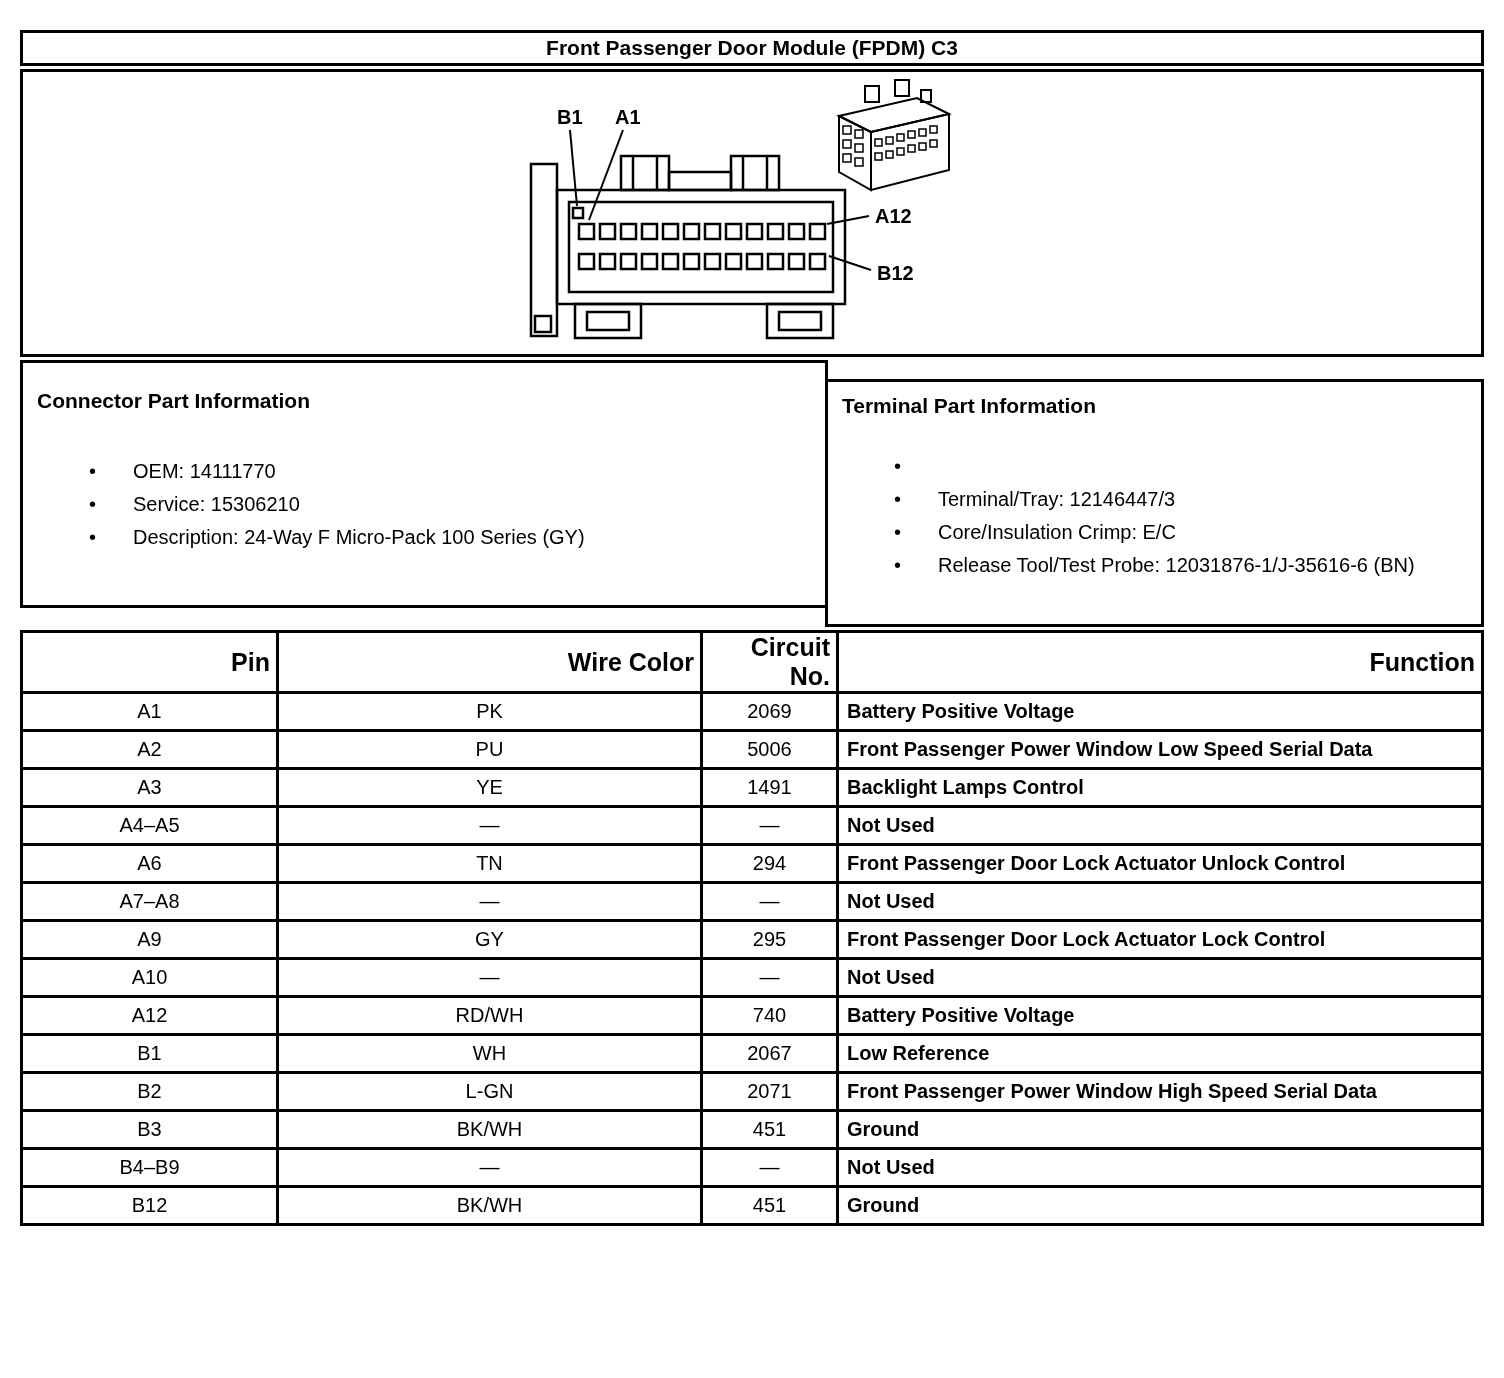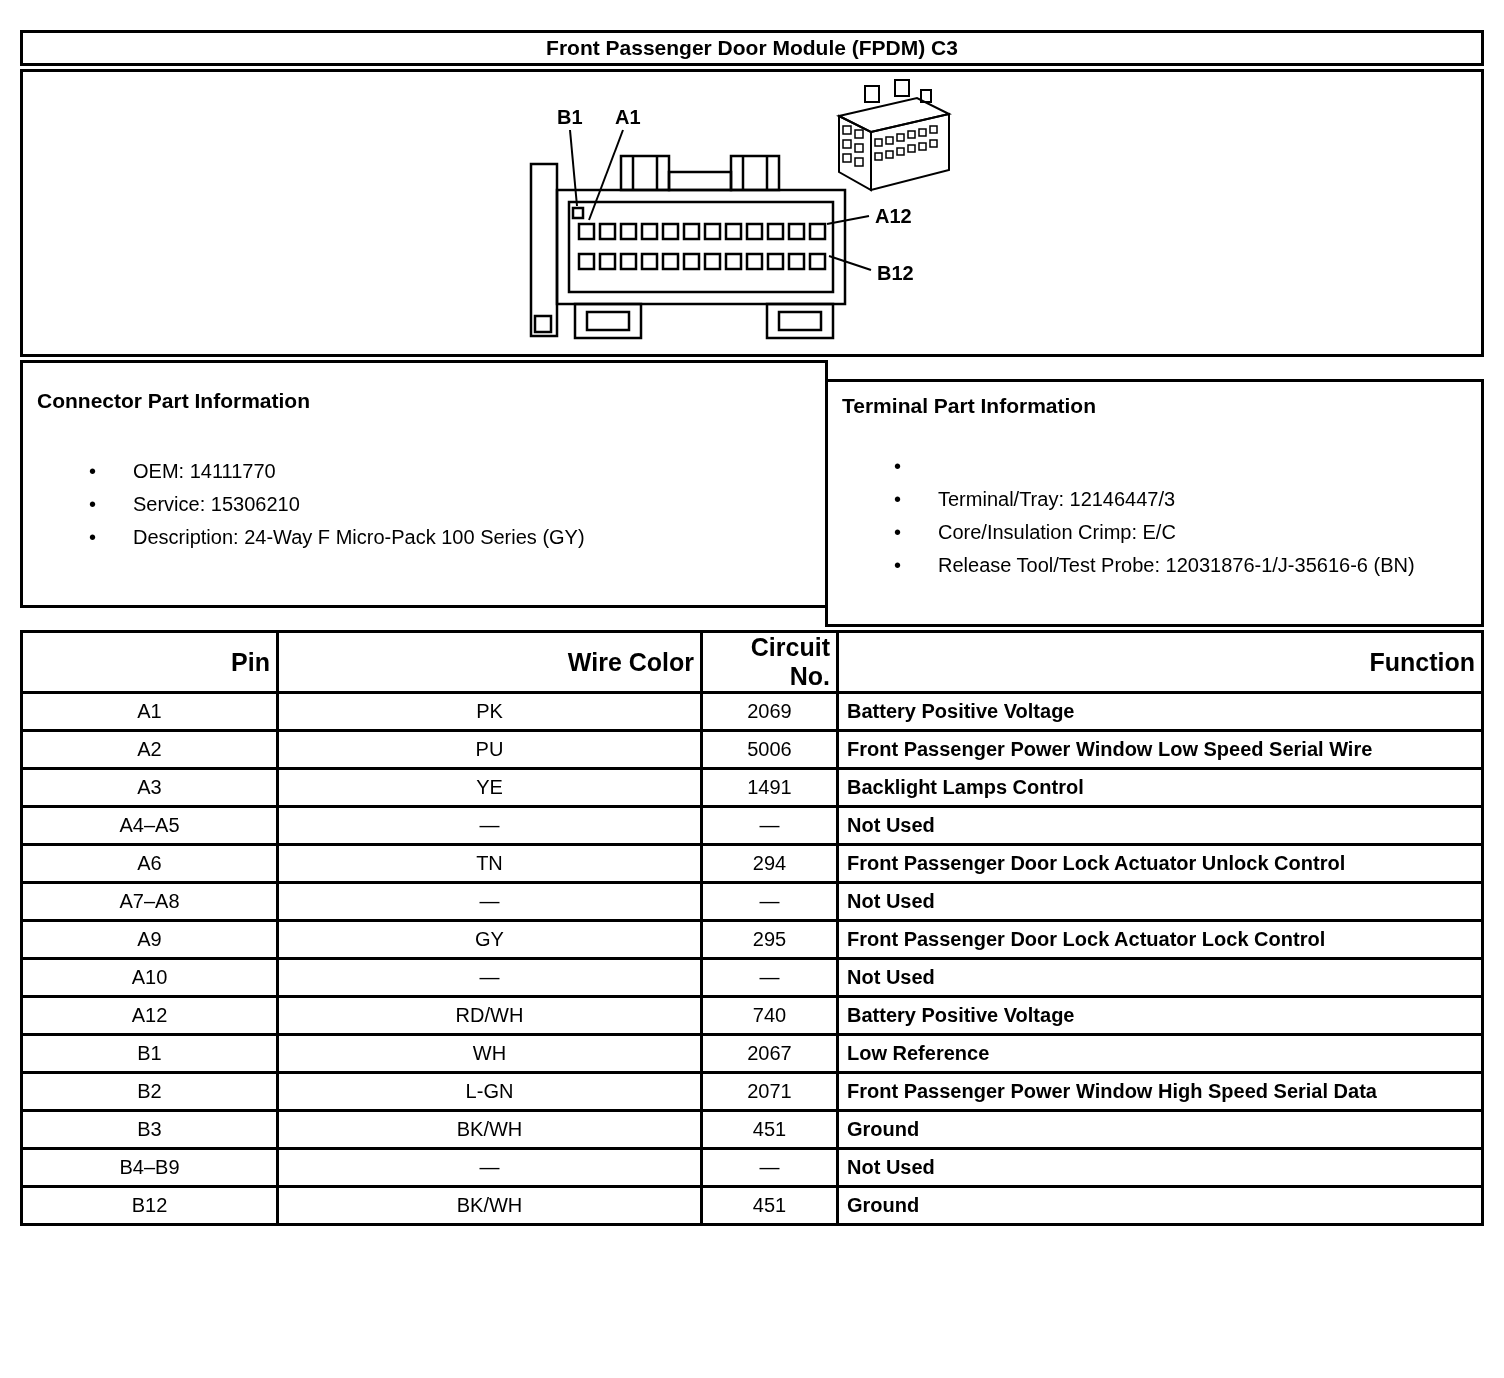--- a/index.html
+++ b/index.html
@@ -237,21 +237,21 @@
         <tr>
           <td class="ctr">A1</td>
           <td class="ctr">PK</td>
           <td class="ctr">2069</td>
           <td class="fn">Battery Positive Voltage</td>
         </tr>
         <tr>
           <td class="ctr">A2</td>
           <td class="ctr">PU</td>
           <td class="ctr">5006</td>
-          <td class="fn">Front Passenger Power Window Low Speed Serial Wire</td>
+          <td class="fn">Front Passenger Power Window Low Speed Serial Data</td>
         </tr>
         <tr>
           <td class="ctr">A3</td>
           <td class="ctr">YE</td>
           <td class="ctr">1491</td>
           <td class="fn">Backlight Lamps Control</td>
         </tr>
         <tr>
           <td class="ctr">A4–A5</td>
           <td class="ctr">—</td>

